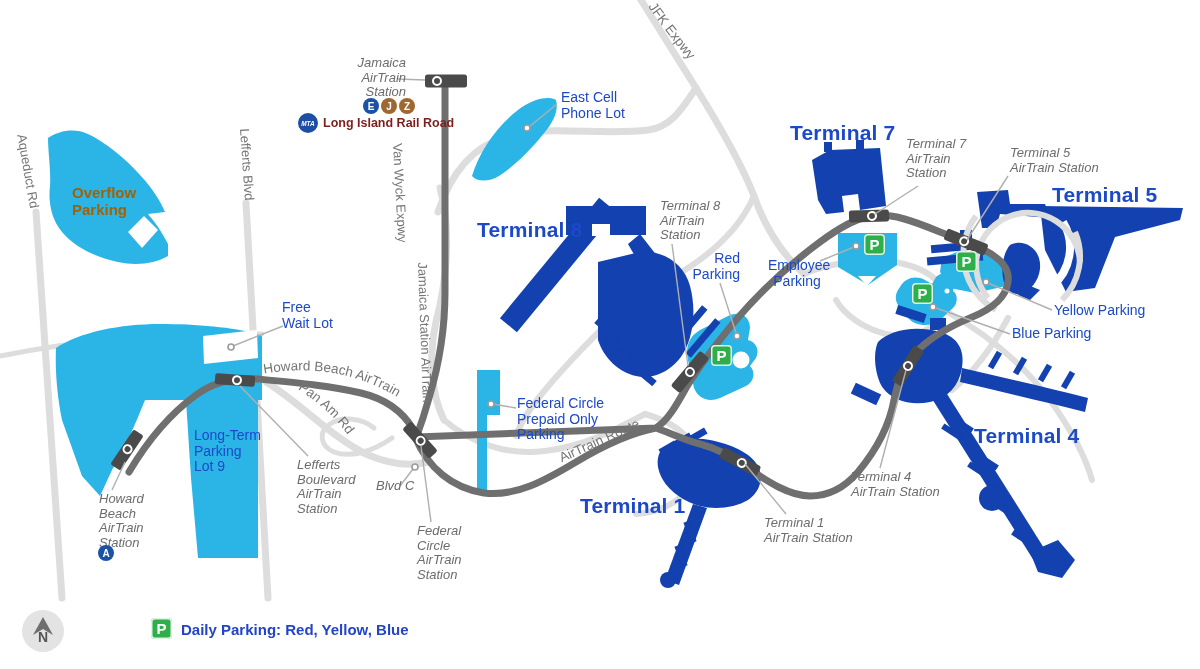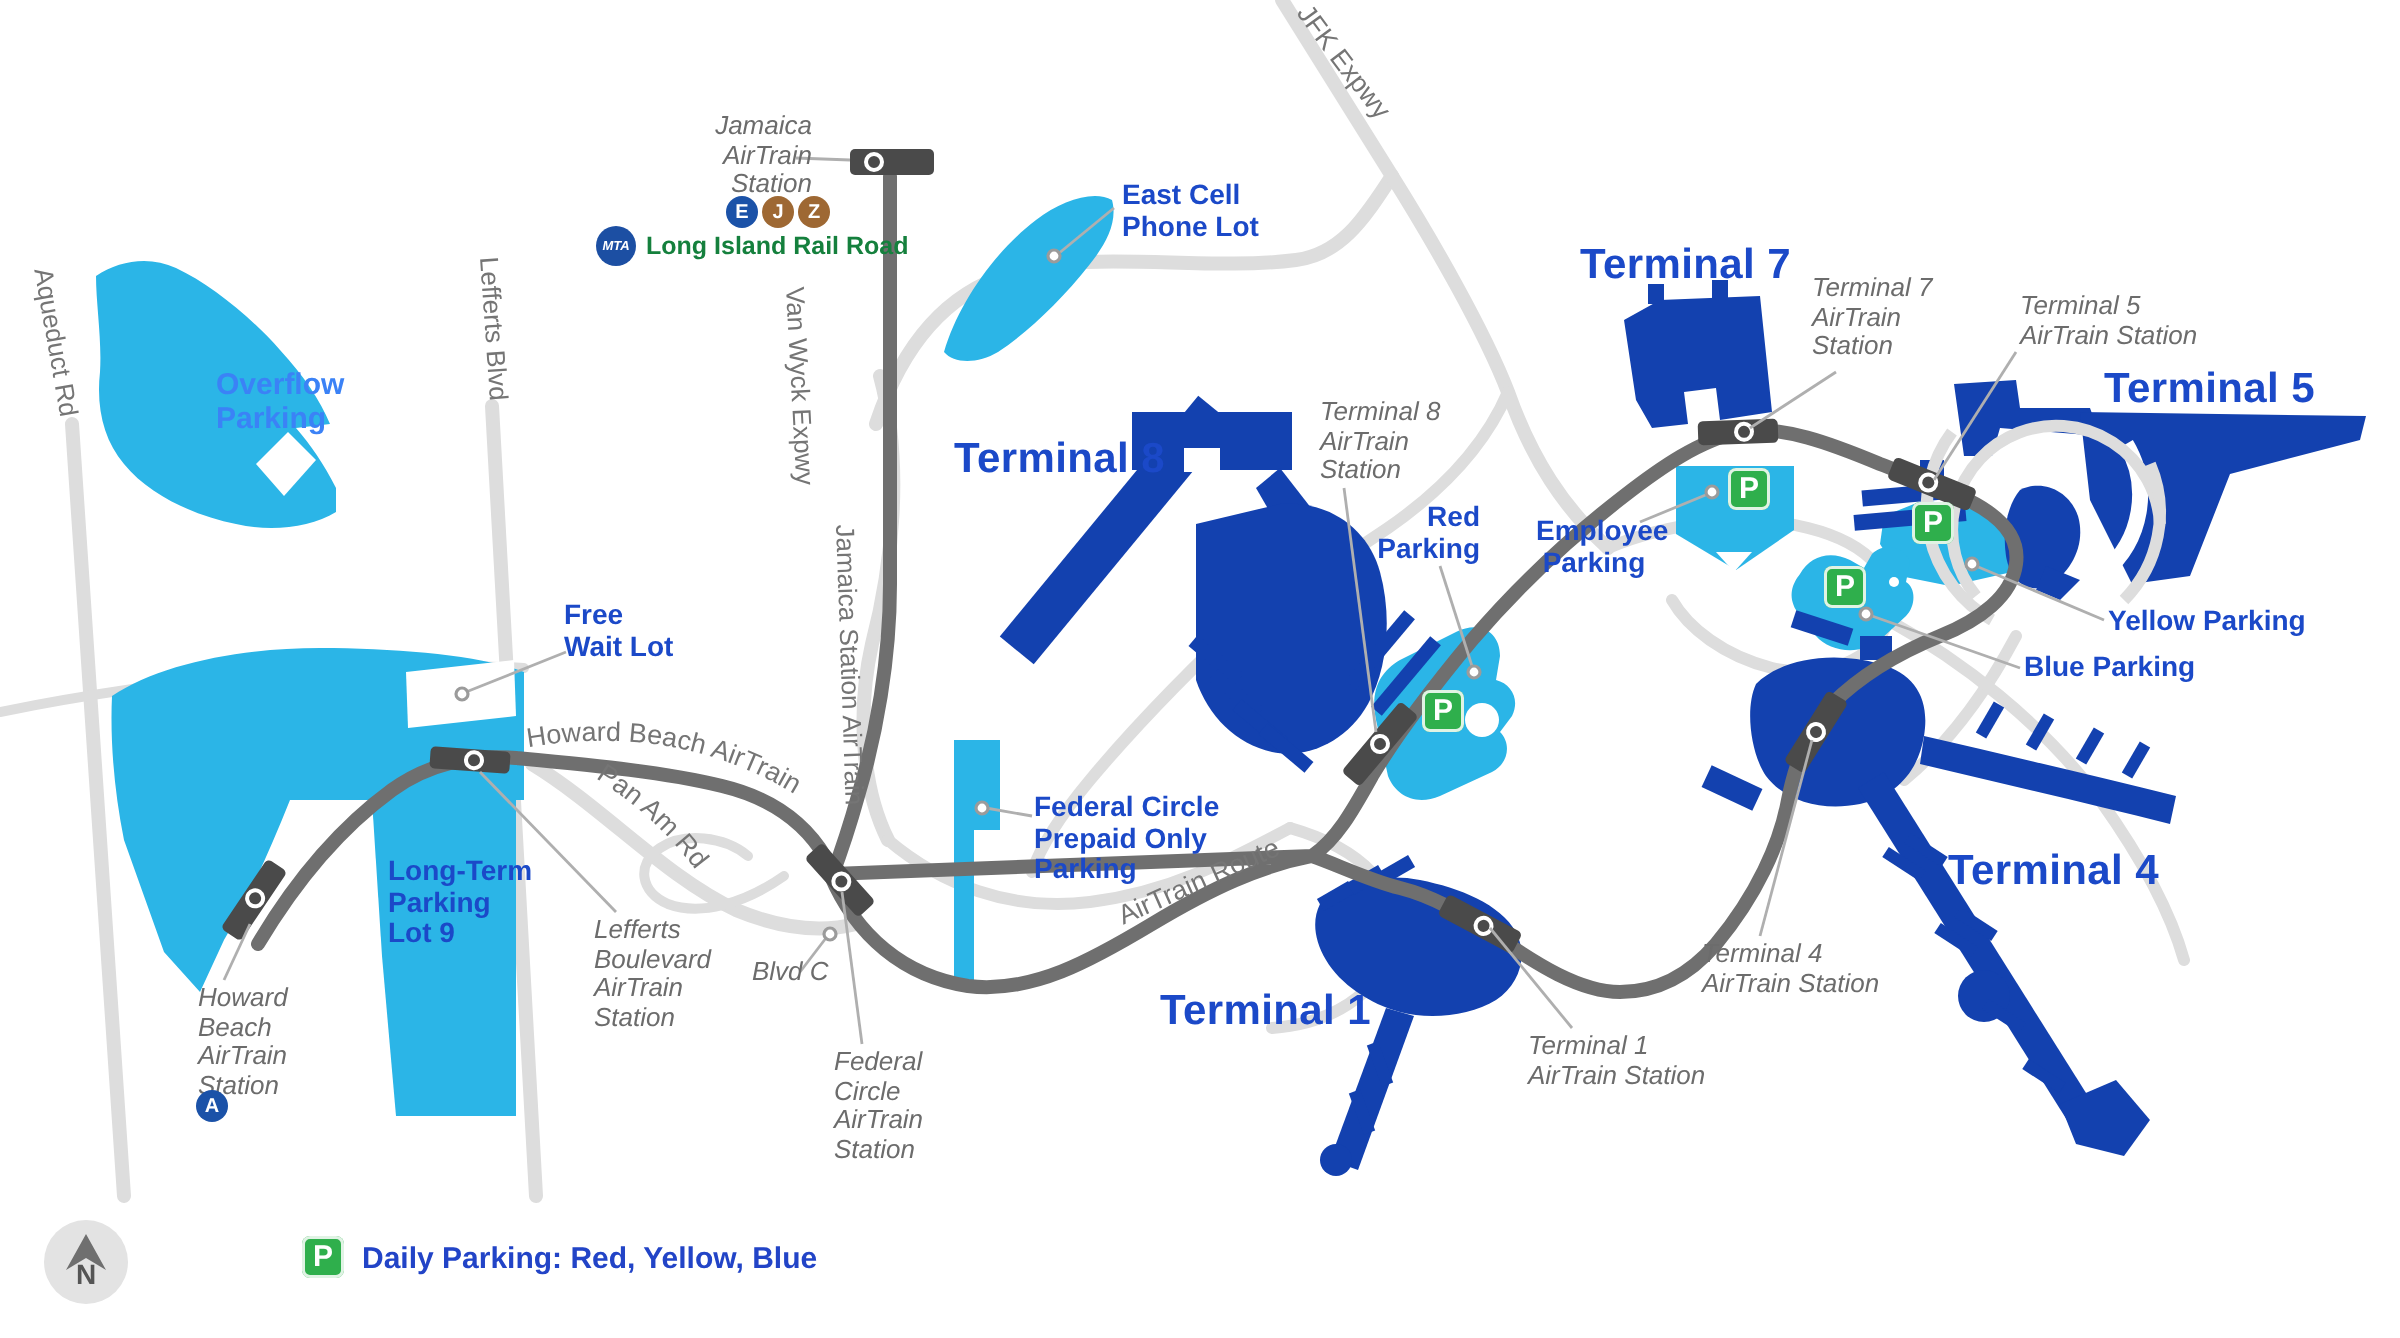--- a/index.html
+++ b/index.html
@@ -1,36 +1,36 @@
 <!DOCTYPE html>
 <html><head>
 <meta charset="utf-8">
 <style>
   html,body { margin:0; padding:0; background:#fff; }
   .stage { position:relative; width:1200px; height:669px; background:#ffffff; overflow:hidden;
            font-family:"Liberation Sans", sans-serif; }
   .stage svg.mapart { position:absolute; left:0; top:0; }
   .map-label { position:absolute; white-space:pre-line; line-height:1.12; }
   .term { font-weight:bold; font-size:21px; color:#1B49C8; letter-spacing:.2px; white-space:nowrap; }
-  .pk   { font-weight:bold; font-size:14px; color:#1B49C8; }
-  .pk15 { font-weight:bold; font-size:15px; color:#3b82f6;margin-left:36px; }
+  .pk   { font-weight:normal; font-size:14px; color:#1B49C8; }
+  .pk15 { font-weight:bold; font-size:15px; color:#a16207; }
   .st   { font-size:13px; color:#6C6C6C;font-style:italic; }
   .rot  { transform-origin:0 0; white-space:nowrap; }
   .rd   { font-size:13px; color:#757575; }
   .bullet { position:absolute; width:16px; height:16px; border-radius:50%; color:#fff;
             font-weight:bold; font-size:10px; display:flex; align-items:center; justify-content:center; }
   .b-blue { background:#1B52A8; }
   .b-brown { background:#9E6833; }
   .picon { position:absolute; width:21px; height:21px; background:#2FAF4C; border-radius:4px;
            color:#fff; font-weight:bold; font-size:15px; display:flex; align-items:center;
            justify-content:center; box-shadow:inset 0 0 0 1.5px rgba(255,255,255,.85); }
   .mta-logo { position:absolute; width:20px; height:20px; border-radius:50%; background:#1C4FA3;
               color:#fff; font-weight:bold; font-style:italic; font-size:6.5px; display:flex;
               align-items:center; justify-content:center; }
-  .lirr { position:absolute; font-weight:bold; font-size:12.5px; color:#15803d; white-space:nowrap; }
+  .lirr { position:absolute; font-weight:bold; font-size:12.5px; color:#7f1d1d; white-space:nowrap; }
   .legend-text { position:absolute; font-weight:bold; font-size:15px; color:#2244C7; white-space:nowrap; }
   .compass { position:absolute; width:42px; height:42px; border-radius:50%; background:#E3E3E3; }
   .compass .n { position:absolute; left:0; right:0; top:19px; text-align:center;
                 font-size:14px; font-weight:bold; color:#555; }
   svg text { font-family:"Liberation Sans", sans-serif; }
 </style>
 </head>
 <body>
 
 <div class="stage">

